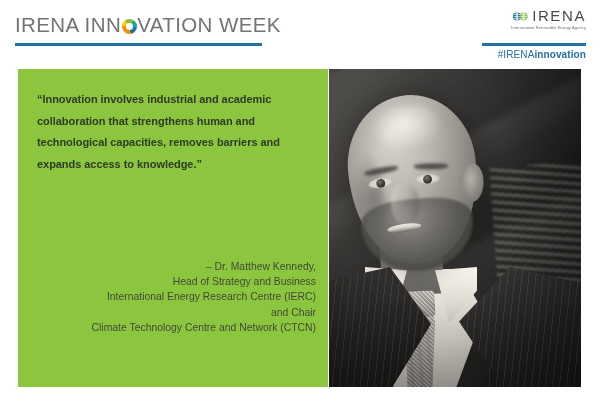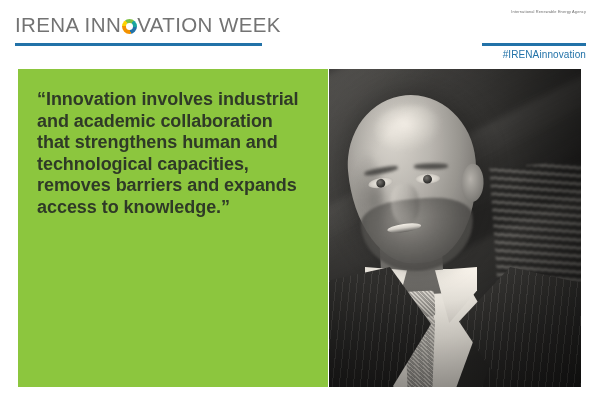--- a/index.html
+++ b/index.html
@@ -117,37 +117,37 @@
   .hashtag {
     position: absolute;
     right: 14px;
     top: 49px;
     font-size: 10px;
     color: #2272a8;
     letter-spacing: 0.1px;
     white-space: nowrap;
   }
   .hashtag b { font-weight: 400; }
-  .hashtag span.light { font-weight: 400; }
+  .hashtag span.light { font-weight: 700; }
 
   
   .quote-panel {
     position: absolute;
     left: 18px;
     top: 69px;
     width: 310px;
     height: 318px;
     background: #8cc63e;
   }
   .quote-text {
     position: absolute;
     left: 19px;
     top: 20px;
     width: 272px;
-    font-size: 18px;
+    font-size: 11px;
     font-weight: 700;
     color: #2f3a27;
     line-height: 21.5px;
     letter-spacing: -0.05px;
   }
   .attribution {
     position: absolute;
     right: 12px;
     top: 190px;
     width: 280px;
@@ -417,27 +417,47 @@
 <div id="slide">
 
   <div class="header-left">
     <div class="event-title">
       <span>IRENA INN</span><span class="o-mark"></span><span>VATION WEEK</span>
     </div>
   </div>
   <div class="rule-left"></div>
 
   <div class="header-right">
+    <div class="irena-logo-row">
+      <span class="globes">
+        <svg width="15" height="13" viewBox="0 0 15 13" aria-hidden="true">
+          <circle cx="4" cy="6.5" r="4" fill="#2272a8"></circle>
+          <path d="M1.2 4.6 Q4 3.4 6.8 4.6 M1 6.6 H7 M1.2 8.5 Q4 9.7 6.8 8.5" stroke="#ffffff" stroke-width="0.7" fill="none"></path>
+          <path d="M4 2.6 Q5.6 6.5 4 10.4 Q2.4 6.5 4 2.6 Z" stroke="#ffffff" stroke-width="0.7" fill="none"></path>
+          <circle cx="10.6" cy="6.5" r="4" fill="#7ec144"></circle>
+          <path d="M7.8 4.6 Q10.6 3.4 13.4 4.6 M7.6 6.6 H13.6 M7.8 8.5 Q10.6 9.7 13.4 8.5" stroke="#ffffff" stroke-width="0.7" fill="none"></path>
+          <path d="M10.6 2.6 Q12.2 6.5 10.6 10.4 Q9 6.5 10.6 2.6 Z" stroke="#ffffff" stroke-width="0.7" fill="none"></path>
+        </svg>
+      </span>
+      <span class="irena-word">IRENA</span>
+    </div>
     <div class="irena-tagline">International Renewable Energy Agency</div>
   </div>
   <div class="rule-right"></div>
   <div class="hashtag"><b>#IRENA</b><span class="light">innovation</span></div>
 
   <div class="quote-panel">
     <div class="quote-text">“Innovation involves industrial and academic collaboration that strengthens human and technological capacities, removes barriers and expands access to knowledge.”</div>
+    <div class="attribution">
+      <div>– Dr. Matthew Kennedy,</div>
+      <div>Head of Strategy and Business</div>
+      <div>International Energy Research Centre (IERC)</div>
+      <div>and Chair</div>
+      <div>Climate Technology Centre and Network (CTCN)</div>
+    </div>
   </div>
 
   <div class="photo">
     <div class="photo-inner">
       <div class="bg-wall"></div>
       <div class="wall-streak"></div>
       <div class="wall-streak s2"></div>
       <div class="wall-streak s3"></div>
       <div class="blind-right"></div>
 

